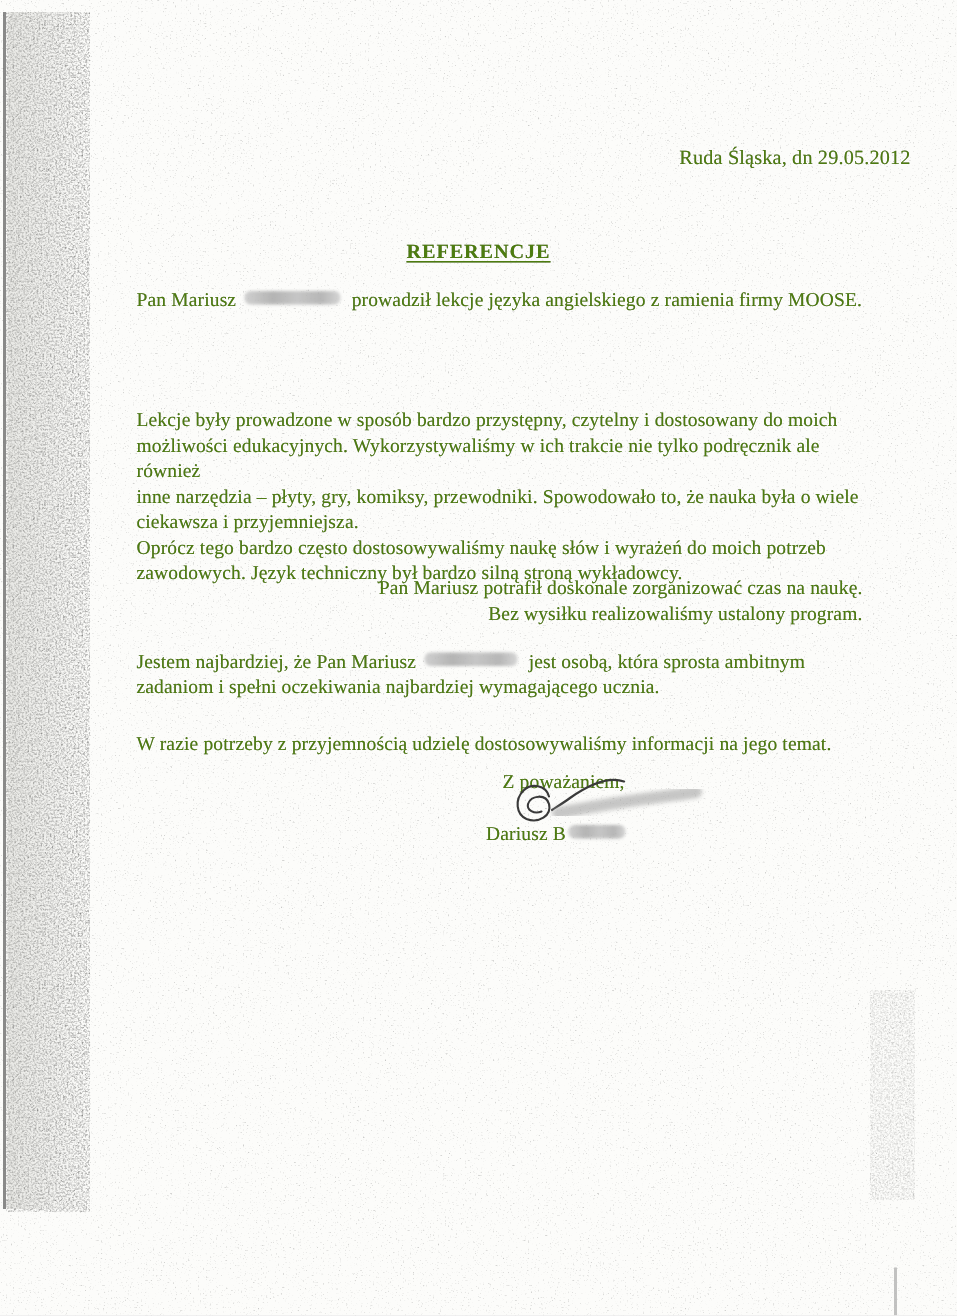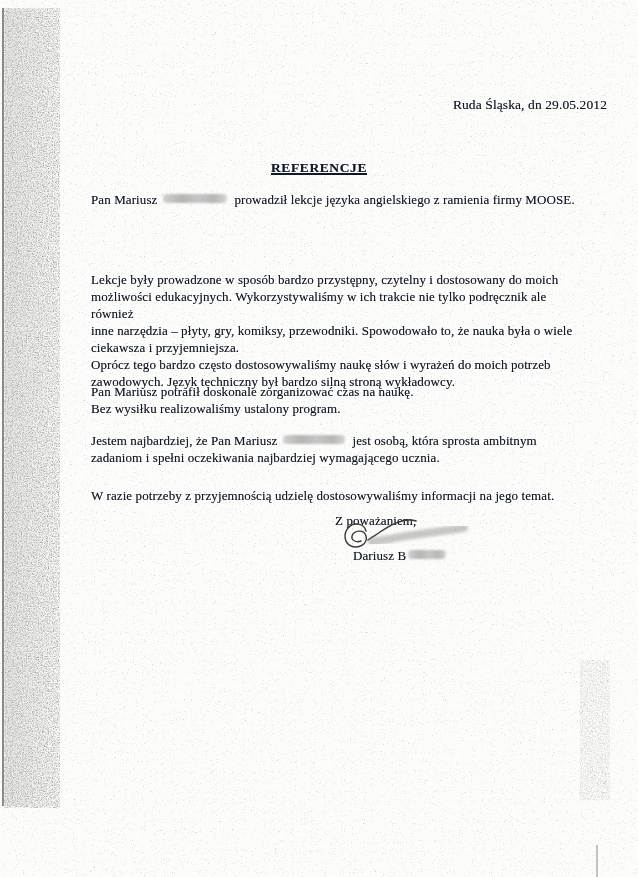--- a/index.html
+++ b/index.html
@@ -3,51 +3,51 @@
 <meta charset="utf-8">
 <style>
   html,body{margin:0;padding:0;background:#e8e8e8;}
   .page{
     position:relative;
     width:638px;height:877px;
     margin:0 auto;
     background:#fcfcfa;
     overflow:hidden;
     font-family:"Liberation Serif","DejaVu Serif",serif;
-    color:#0f172a;
+    color:#4d7c0f;
   }
   .noise-svg{position:absolute;left:0;top:0;width:638px;height:877px;pointer-events:none;}
   .left-band{
     position:absolute;left:5px;top:8px;width:54px;height:798px;
     background:linear-gradient(to right, rgba(185,185,178,0.30), rgba(190,190,185,0.16) 55%, rgba(200,200,195,0.0));
   }
   .left-line{
     position:absolute;left:2px;top:8px;width:2px;height:798px;
     background:#4d4d4d;opacity:.65;
   }
   .br-line{
     position:absolute;left:596px;top:845px;width:2px;height:32px;
     background:#b3b3b3;opacity:.8;
   }
   .txt{position:absolute;font-size:13px;line-height:17px;letter-spacing:.1px;
        text-shadow:0 0 .4px rgba(20,20,20,.45);}
   .para{left:86px;width:484px;margin:5px;}
   .lines{white-space:pre-wrap;}
   .date{top:96px;right:31px;text-align:right;font-size:13.5px;}
   .title{top:159px;left:0;width:100%;text-align:center;font-weight:bold;
-         font-size:13.5px;letter-spacing:.6px;text-decoration:underline;}
+         font-size:13.5px;letter-spacing:.6px;}
   .title span{text-decoration:underline;text-underline-offset:2px;}
   .p1{top:186px;}
   .p2{top:219px;}
   .p3{top:266px;}
-  .p4{top:378px;}
+  .p4{top:378px;text-align:right;}
   .p5{top:427px;}
   .p6{top:482px;}
   .closing{top:512px;left:335px;width:200px;}
-  .signer{top:547px;left:353px;width:220px;}
+  .signer{top:547px;left:324px;width:220px;}
   .blur{
     display:inline-block;height:9px;border-radius:4px;
     background:linear-gradient(90deg,#c9c9c9,#a8a8a8 30%,#bdbdbd 55%,#ababab 80%,#cfcfcf);
     filter:blur(1.1px);vertical-align:baseline;opacity:.85;
     transform:translateY(-1px);
   }
   .blur.w64{width:64px;margin:0 7px 0 6px;}
   .blur.w62{width:62px;margin:0 7px 0 6px;}
   .blur.w38{width:38px;margin:0 2px;transform:translateY(-1px);}
   .sig-svg{position:absolute;left:338px;top:514px;width:142px;height:46px;}

